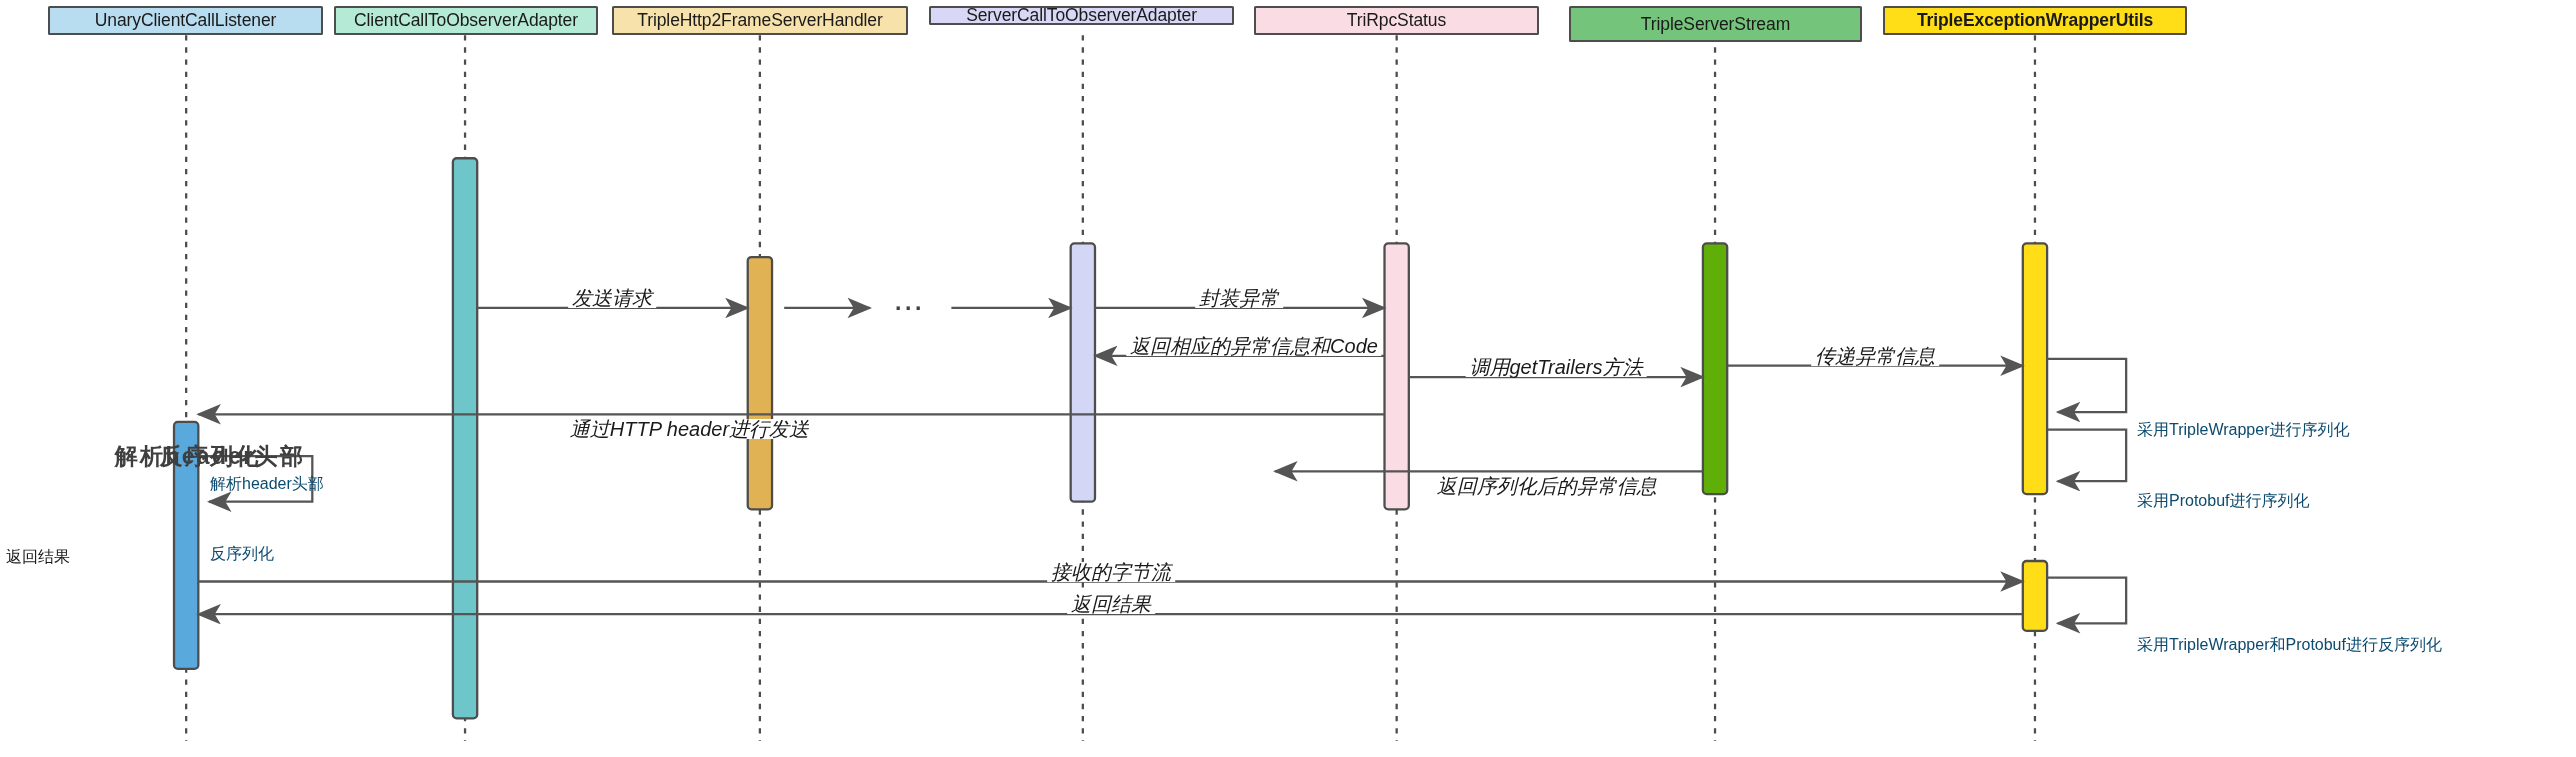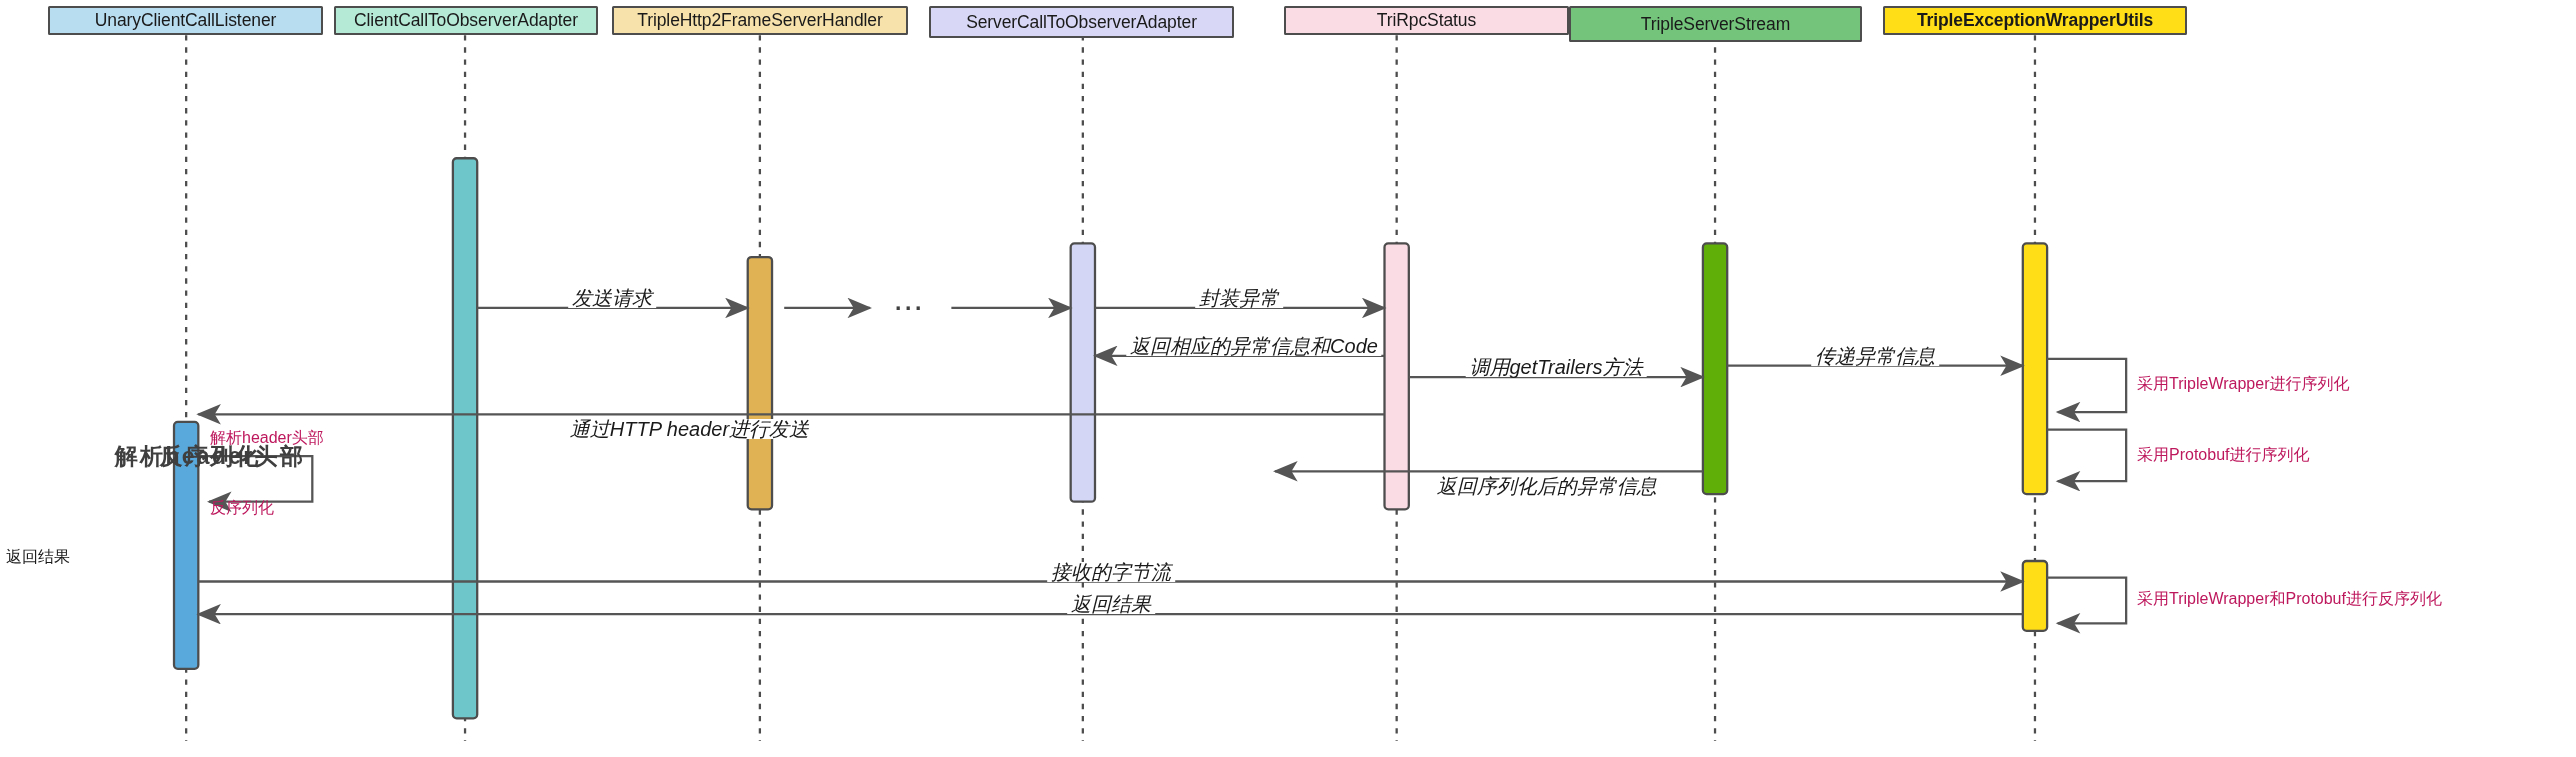--- a/index.html
+++ b/index.html
@@ -34,23 +34,24 @@
     transform:translateX(-50%);
     background:#ffffff;
     padding:0 3.8px;
     line-height:1;
     font-style:italic;
   }
   .msg-label.left-anchor{transform:none;margin-top:25px;}
   .note-label{
     position:absolute;
     font-size:16px;
-    color:#be185d;
+    color:#0c4a6e;
     white-space:nowrap;
     line-height:1;
+    margin-top:46px;
   }
   .side-label{
     position:absolute;
     font-size:16px;
     color:#1a1a1a;
     white-space:nowrap;
     line-height:1;
   }
   .ellipsis{
     position:absolute;
@@ -114,24 +115,24 @@
   <div id="participants-layer">
       <div class="participant" style="left: 48px; top: 6px; width: 275px; height: 29px; background: rgb(184, 220, 240);">
         <span>UnaryClientCallListener</span>
       </div>
       <div class="participant" style="left: 334px; top: 6px; width: 264px; height: 29px; background: rgb(181, 234, 215);">
         <span>ClientCallToObserverAdapter</span>
       </div>
       <div class="participant" style="left: 612px; top: 6px; width: 296px; height: 29px; background: rgb(247, 226, 171);">
         <span>TripleHttp2FrameServerHandler</span>
       </div>
-      <div class="participant" style="left: 929px; top: 6px; width: 305px; height: 32px; background: rgb(216, 216, 246);">
+      <div class="participant" style="left: 929px; top: 6px; width: 305px; height: 19px; background: rgb(216, 216, 246);">
         <span>ServerCallToObserverAdapter</span>
       </div>
-      <div class="participant" style="left: 1254px; top: 6px; width: 285px; height: 29px; background: rgb(250, 220, 229); margin-left: 30px;">
+      <div class="participant" style="left: 1254px; top: 6px; width: 285px; height: 29px; background: rgb(250, 220, 229);">
         <span>TriRpcStatus</span>
       </div>
       <div class="participant" style="left: 1569px; top: 6px; width: 293px; height: 36px; background: rgb(116, 196, 124);">
         <span>TripleServerStream</span>
       </div>
       <div class="participant" style="left: 1883px; top: 6px; width: 304px; height: 29px; background: rgb(255, 222, 23); font-weight: bold;">
         <span>TripleExceptionWrapperUtils</span>
       </div>
     </div>
   <div id="labels-layer">

